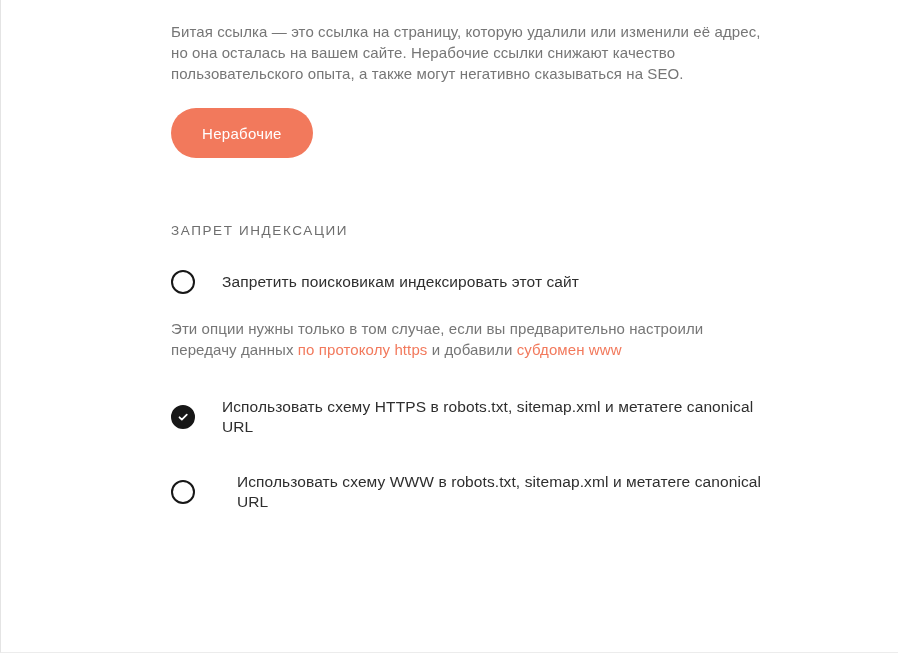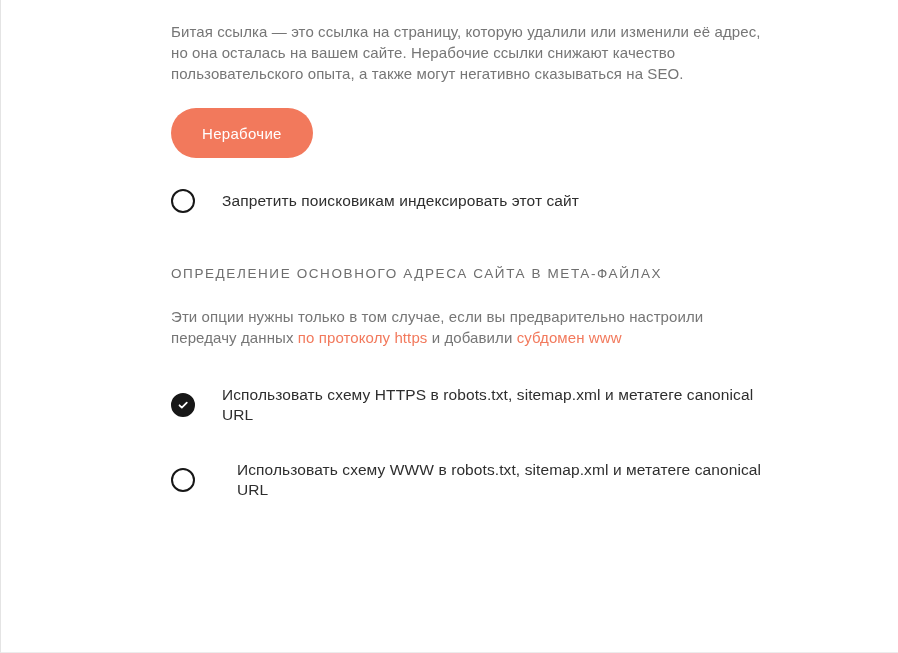--- a/index.html
+++ b/index.html
@@ -99,27 +99,27 @@
 </style>
 </head>
 <body>
 
 <div class="content">
 
   <p class="para">Битая ссылка — это ссылка на страницу, которую удалили или изменили её адрес, но она осталась на вашем сайте. Нерабочие ссылки снижают качество пользовательского опыта, а также могут негативно сказываться на SEO.</p>
 
   <button class="btn">Нерабочие</button>
 
+  <h3 class="section-title s1">ЗАПРЕТ ИНДЕКСАЦИИ</h3>
 
   <div class="option-row r1">
     <span class="radio"></span>
     <span class="option-label">Запретить поисковикам индексировать этот сайт</span>
   </div>
 
-  <h3 class="section-title s2">ОПРЕДЕЛЕНИЕ ОСНОВНОГО АДРЕСА САЙТА В МЕТА-ФАЙЛАХ</h3>
 
   <p class="desc2"><span>Эти опции нужны только в том случае, если вы предварительно настроили передачу данных </span><a>по протоколу https</a><span> и добавили </span><a>субдомен www</a></p>
 
   <div class="option-row r2">
     <span class="radio checked">
       <svg width="14" height="14" viewBox="0 0 24 24">
         <path d="M6 12.5l4 4L18.5 8" stroke="#ffffff" stroke-width="3" fill="none" stroke-linecap="round" stroke-linejoin="round"></path>
       </svg>
     </span>
     <span class="option-label">Использовать схему HTTPS в robots.txt, sitemap.xml и метатеге canonical URL</span>

